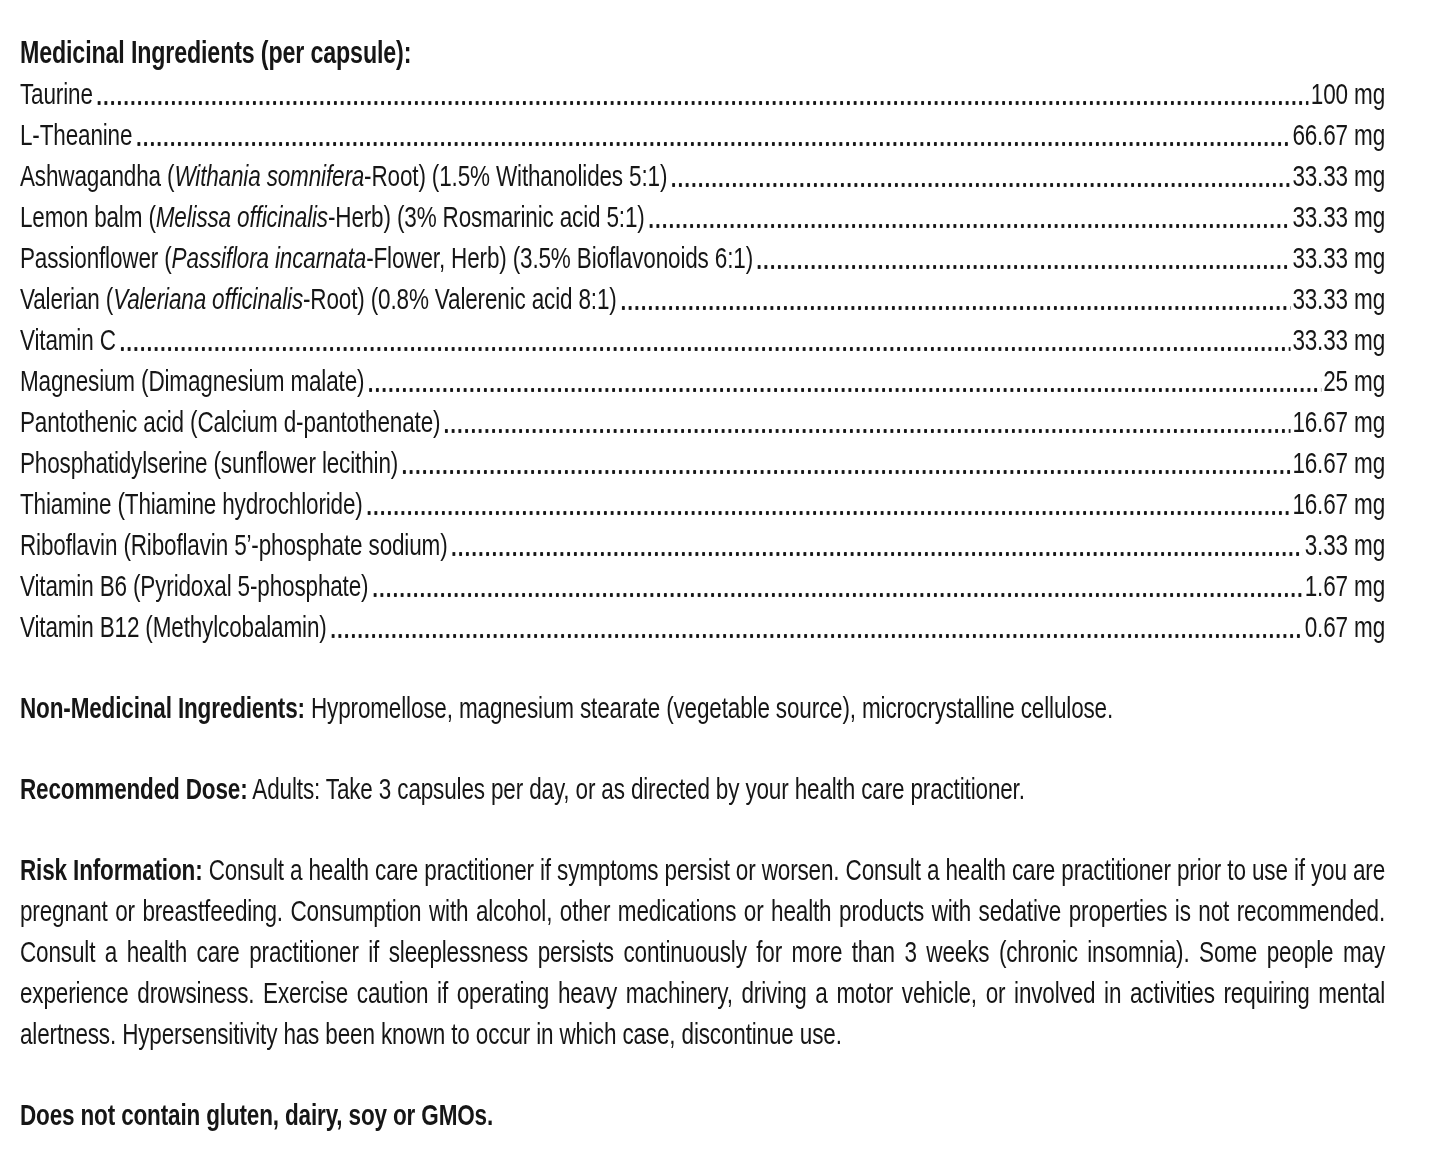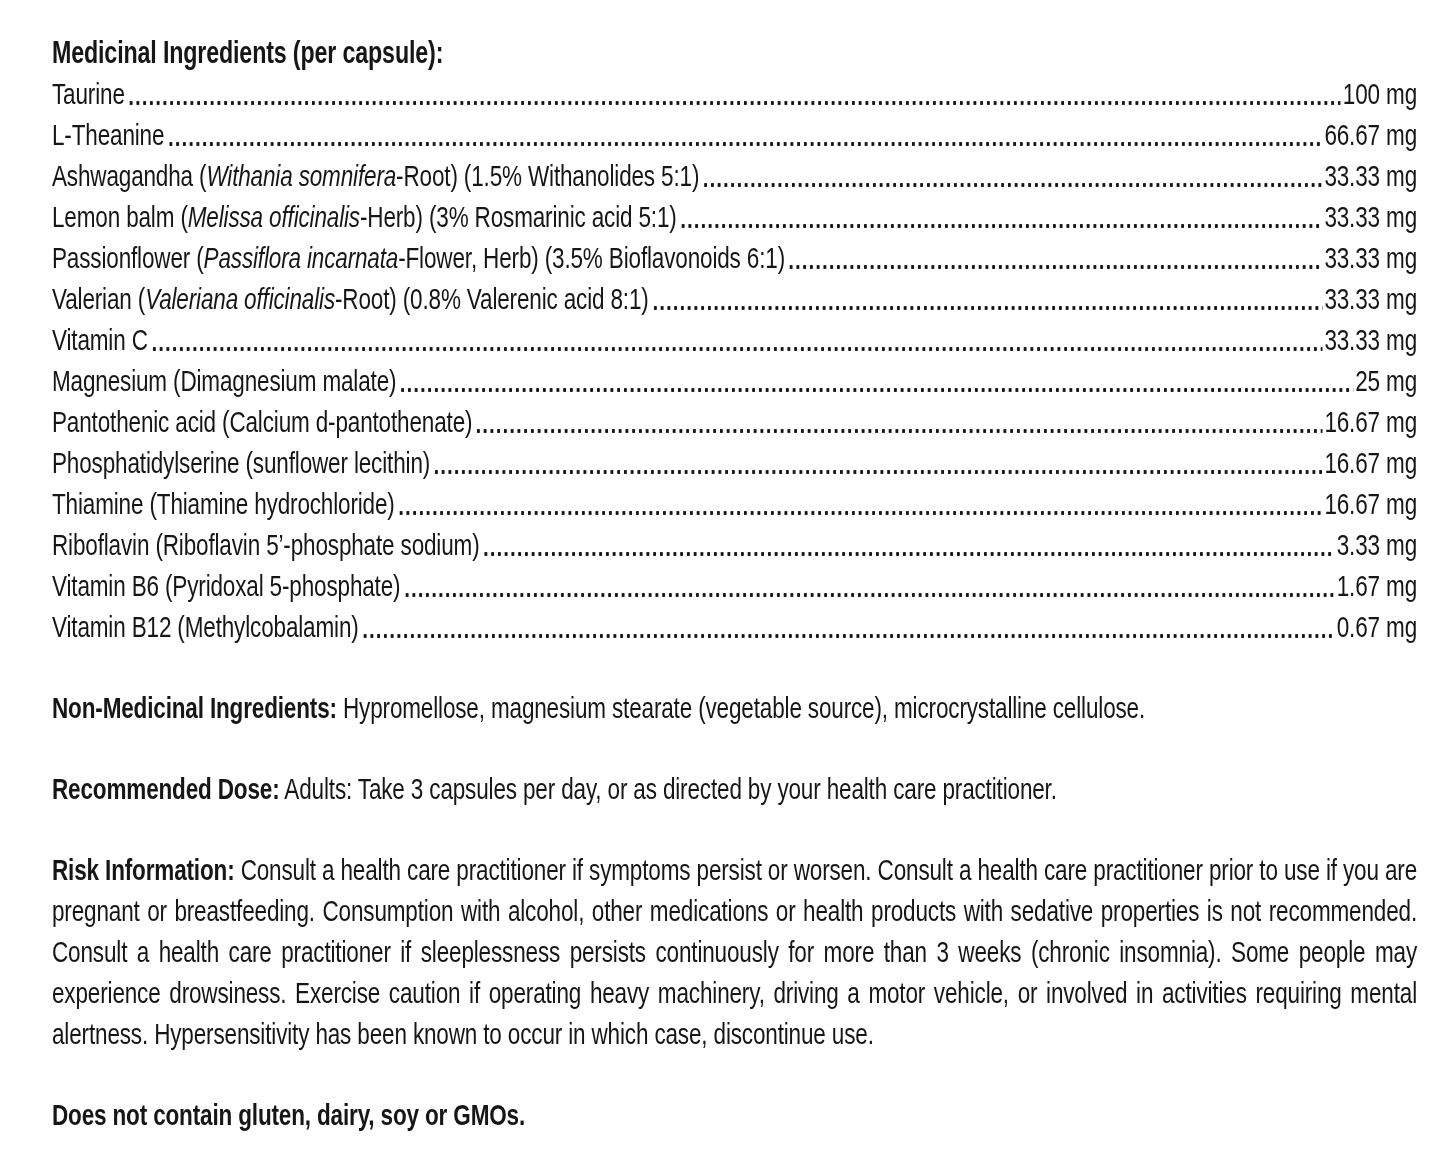--- a/index.html
+++ b/index.html
@@ -8,21 +8,21 @@
     background: #ffffff;
   }
   body {
     width: 1445px;
     height: 1155px;
     overflow: hidden;
     font-family: "Liberation Sans", sans-serif;
     color: #161616;
   }
   .page {
-    padding: 32px 42px 0 52px;
+    padding: 32px 42px 0 20px;
   }
   
   .condense {
     width: 1820px;
     transform: scaleX(0.75);
     transform-origin: 0 0;
     font-size: 30px;
     line-height: 41px;
     letter-spacing: -0.2px;
   }

